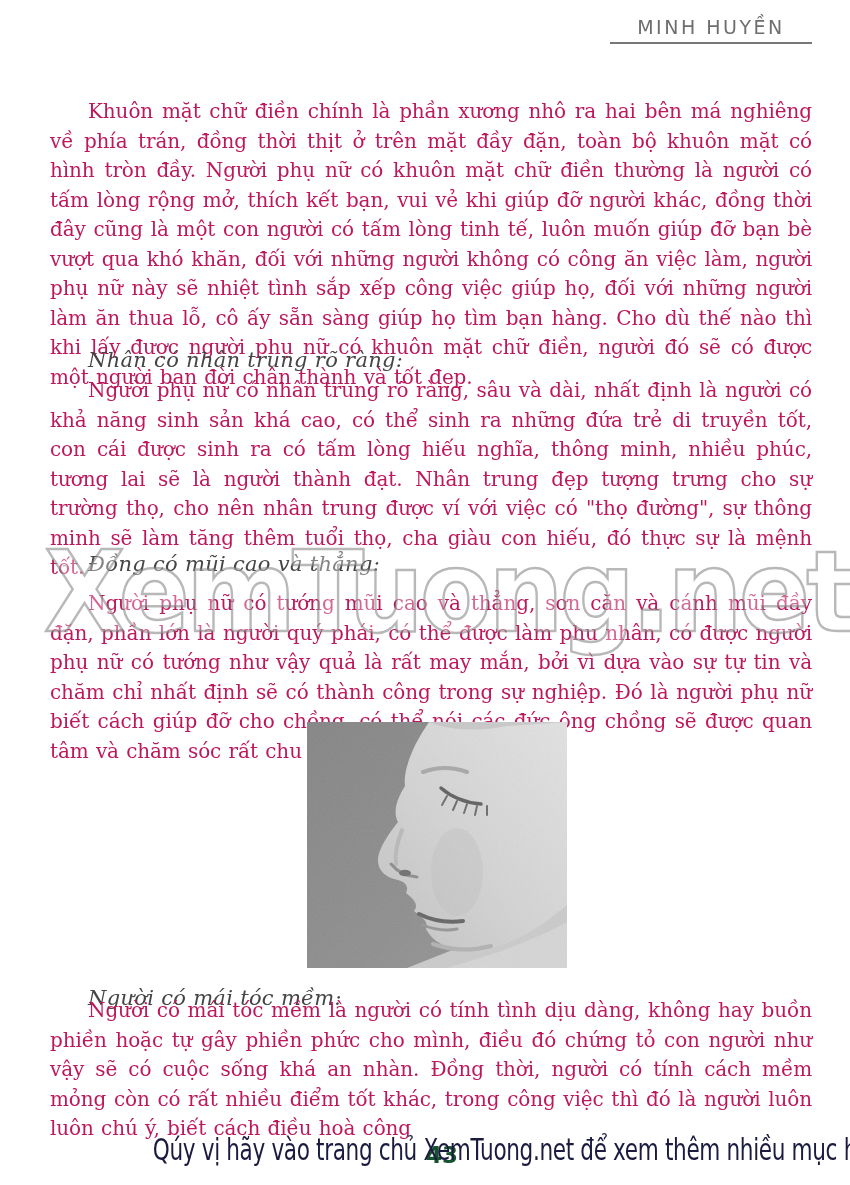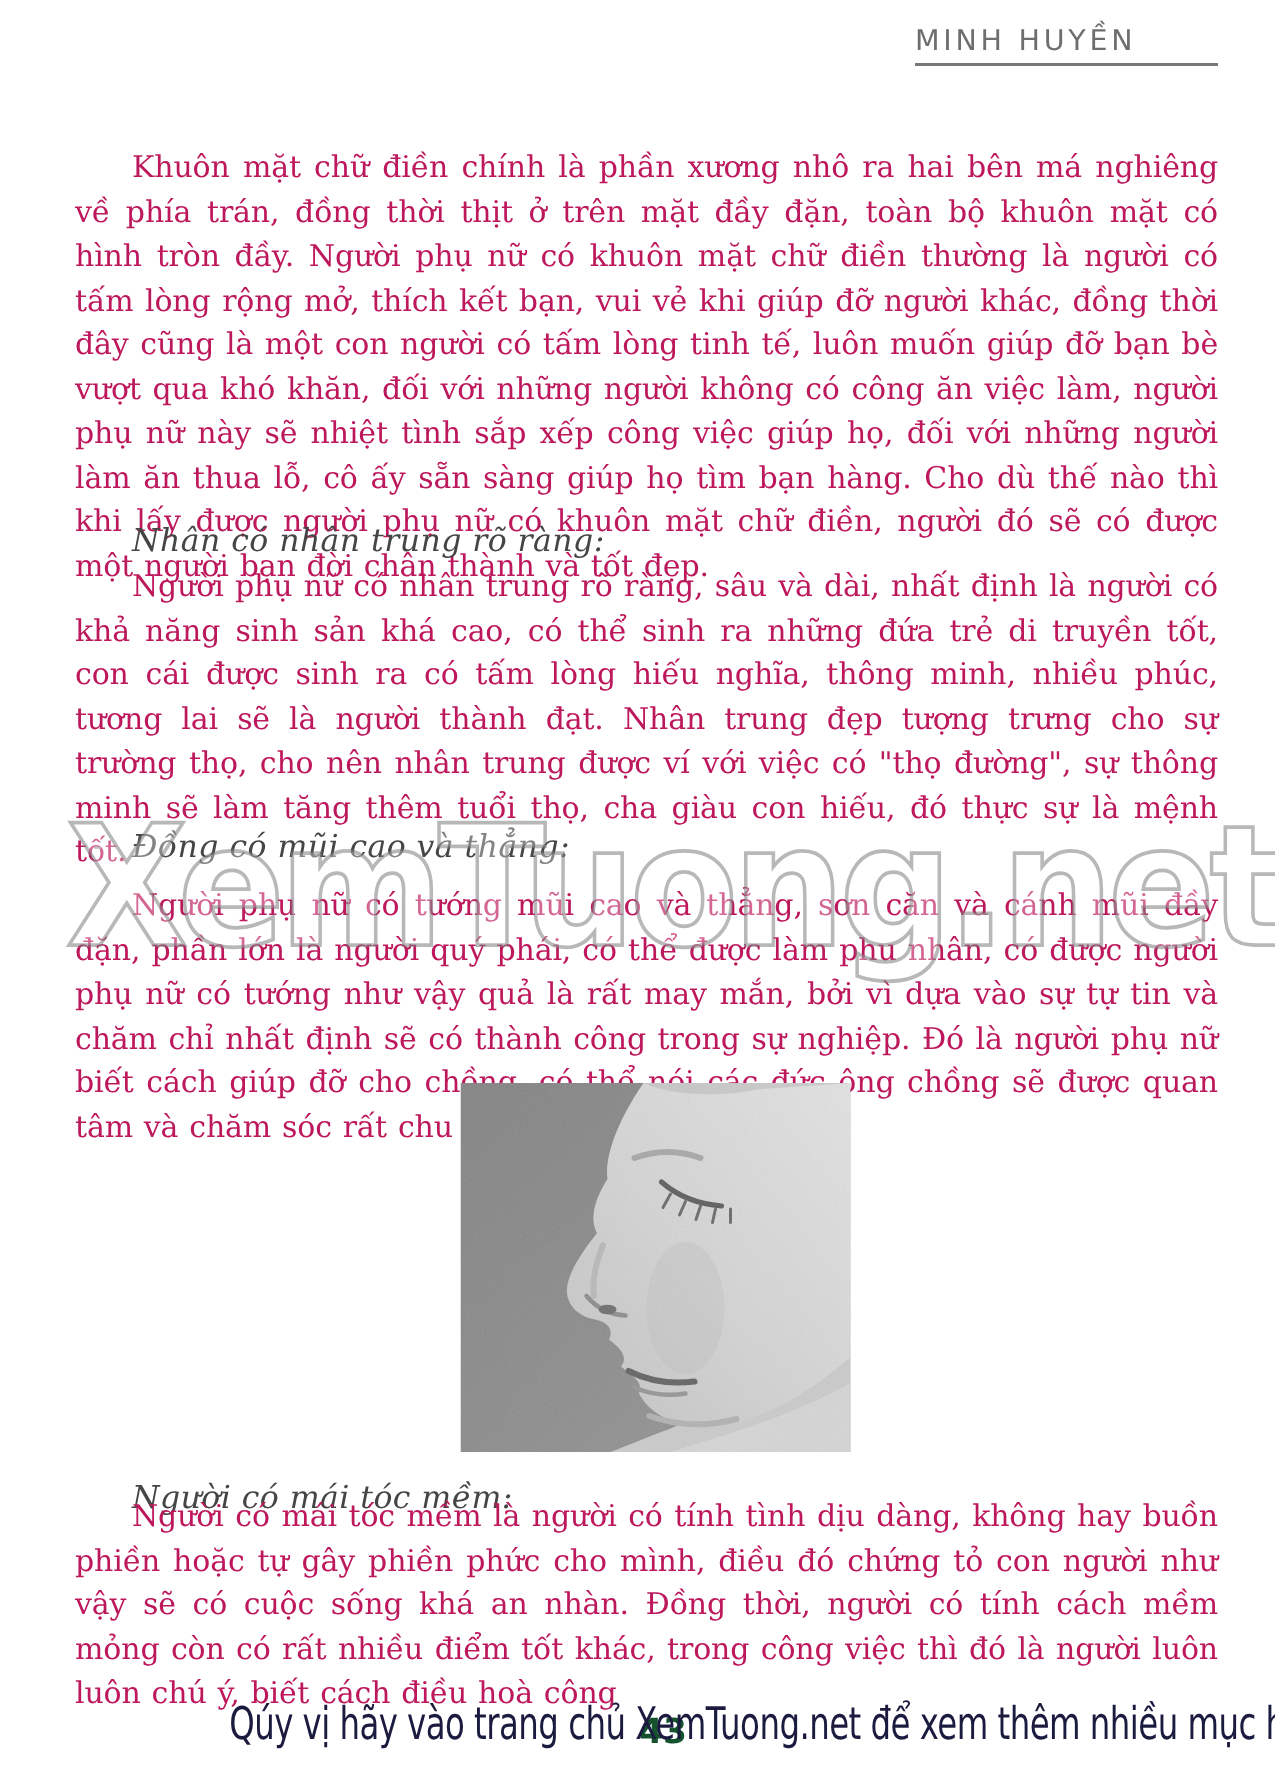--- a/index.html
+++ b/index.html
@@ -13,21 +13,21 @@
   .page {
     position: absolute; inset: 0;
     background: #ffffff;
   }
 
   
   .header-block {
     position: absolute;
     top: 16px; right: 38px;
     width: 202px;
-    text-align: left;
+    text-align: center;
     border-bottom: 2px solid #787878;
     padding-bottom: 4px;
   }
   .header-author {
     font-family: "DejaVu Sans", sans-serif;
     font-size: 19px;
     letter-spacing: 2.5px;
     color: #6e6e6e;
     white-space: nowrap;
   }

